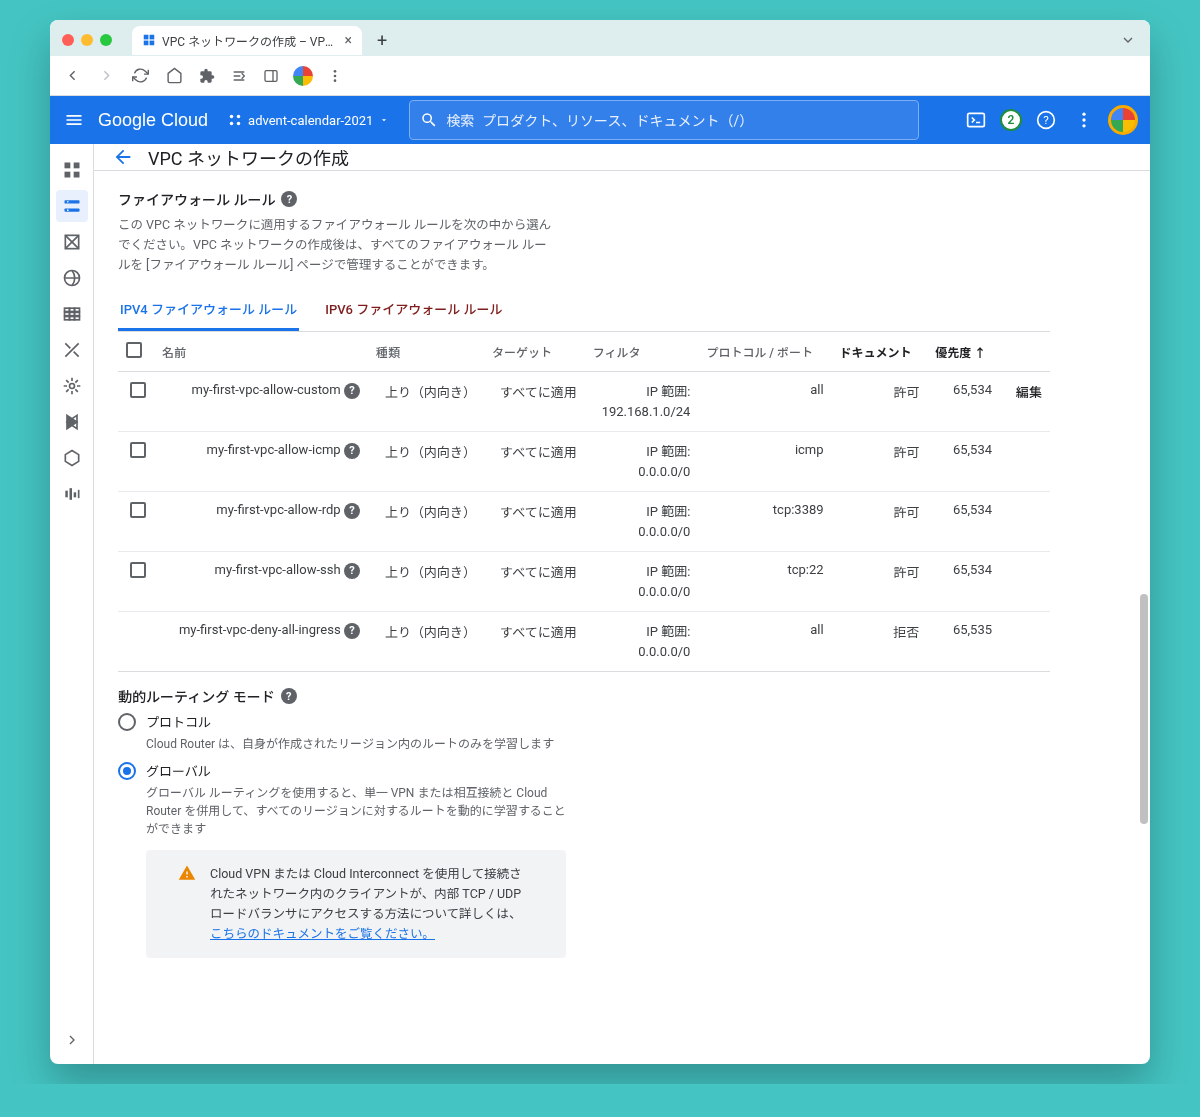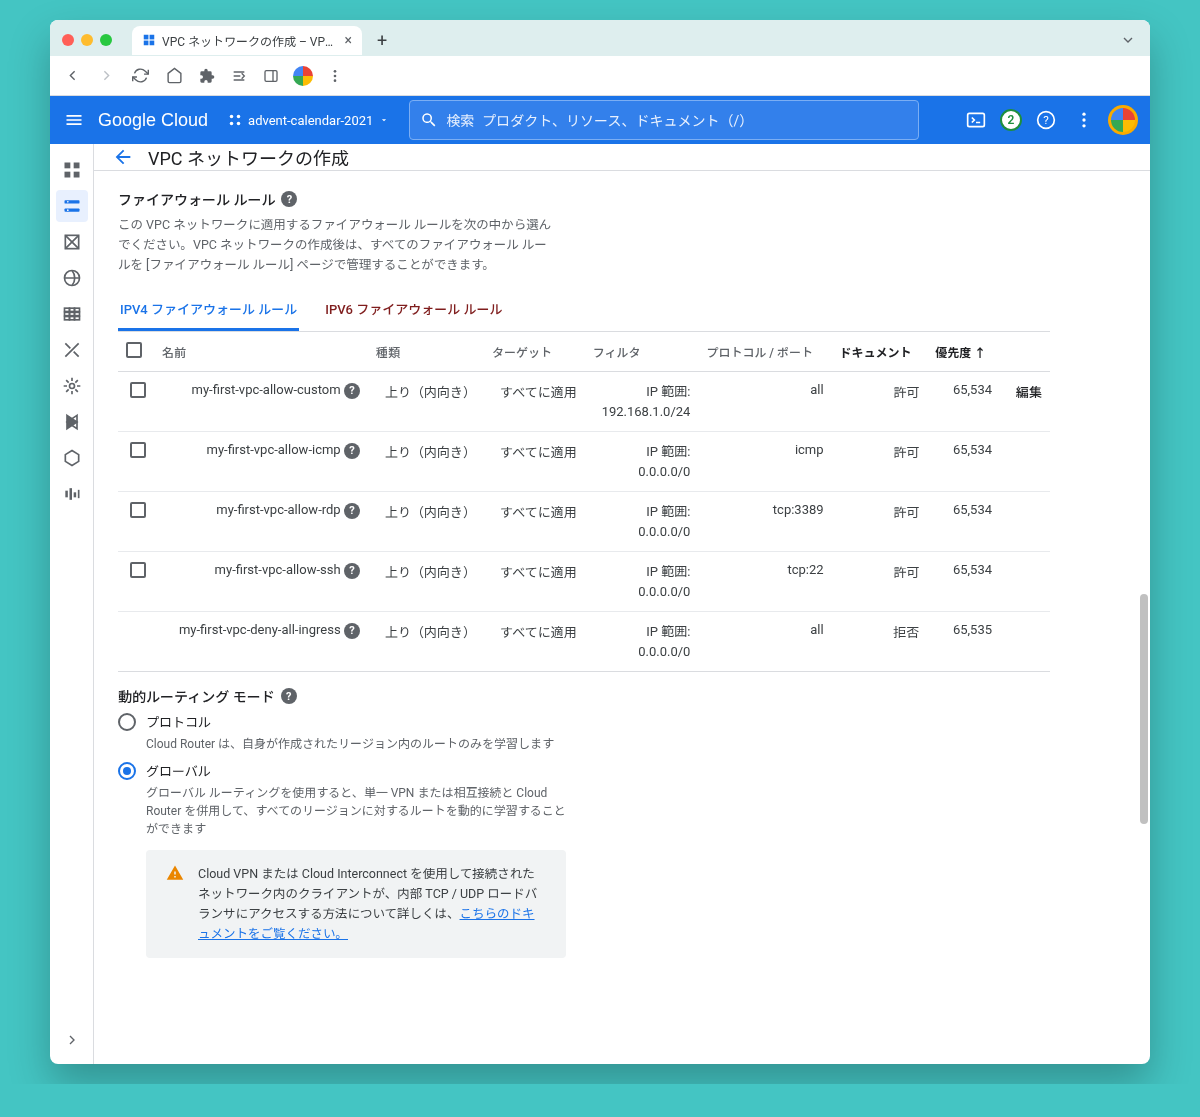--- a/index.html
+++ b/index.html
@@ -67,21 +67,21 @@
 .edit-btn { font-weight: 500; color: #202124; cursor: pointer; }
 .filter-cell { font-size: 12.5px; line-height: 1.5; }
 
 .radio-row { display: flex; align-items: flex-start; gap: 10px; margin: 4px 0; }
 .radio { width: 18px; height: 18px; border: 2px solid #5f6368; border-radius: 50%; flex-shrink: 0; position: relative; cursor: pointer; margin-top: 1px; }
 .radio.sel { border-color: #1a73e8; }
 .radio.sel::after { content: ""; width: 8px; height: 8px; background: #1a73e8; border-radius: 50%; position: absolute; top: 3px; left: 3px; }
 .radio-label { font-size: 13px; color: #202124; }
 .radio-desc { font-size: 12px; color: #5f6368; margin: 2px 0 8px 28px; line-height: 1.5; max-width: 430px; }
 
-.info-box { background: #f1f3f4; padding: 14px 20px; margin: 12px 0 12px 28px; display: flex; gap: 14px; font-size: 12.5px; line-height: 1.6; max-width: 420px; border-radius: 4px; }
+.info-box { background: #f1f3f4; padding: 14px 32px; margin: 12px 0 12px 28px; display: flex; gap: 14px; font-size: 12.5px; line-height: 1.6; max-width: 420px; border-radius: 4px; }
 .info-warn { color: #d93025; flex-shrink: 0; }
 .info-box a { color: #1a73e8; text-decoration: underline; }
 svg { display: block; }
 .sort-arrow { display: inline-block; margin-left: 3px; }
 .scrollbar-ind { position: absolute; right: 2px; top: 450px; width: 8px; height: 230px; background: #c0c0c0; border-radius: 4px; }
 </style>
 </head>
 <body>
 
 <div class="frame">

